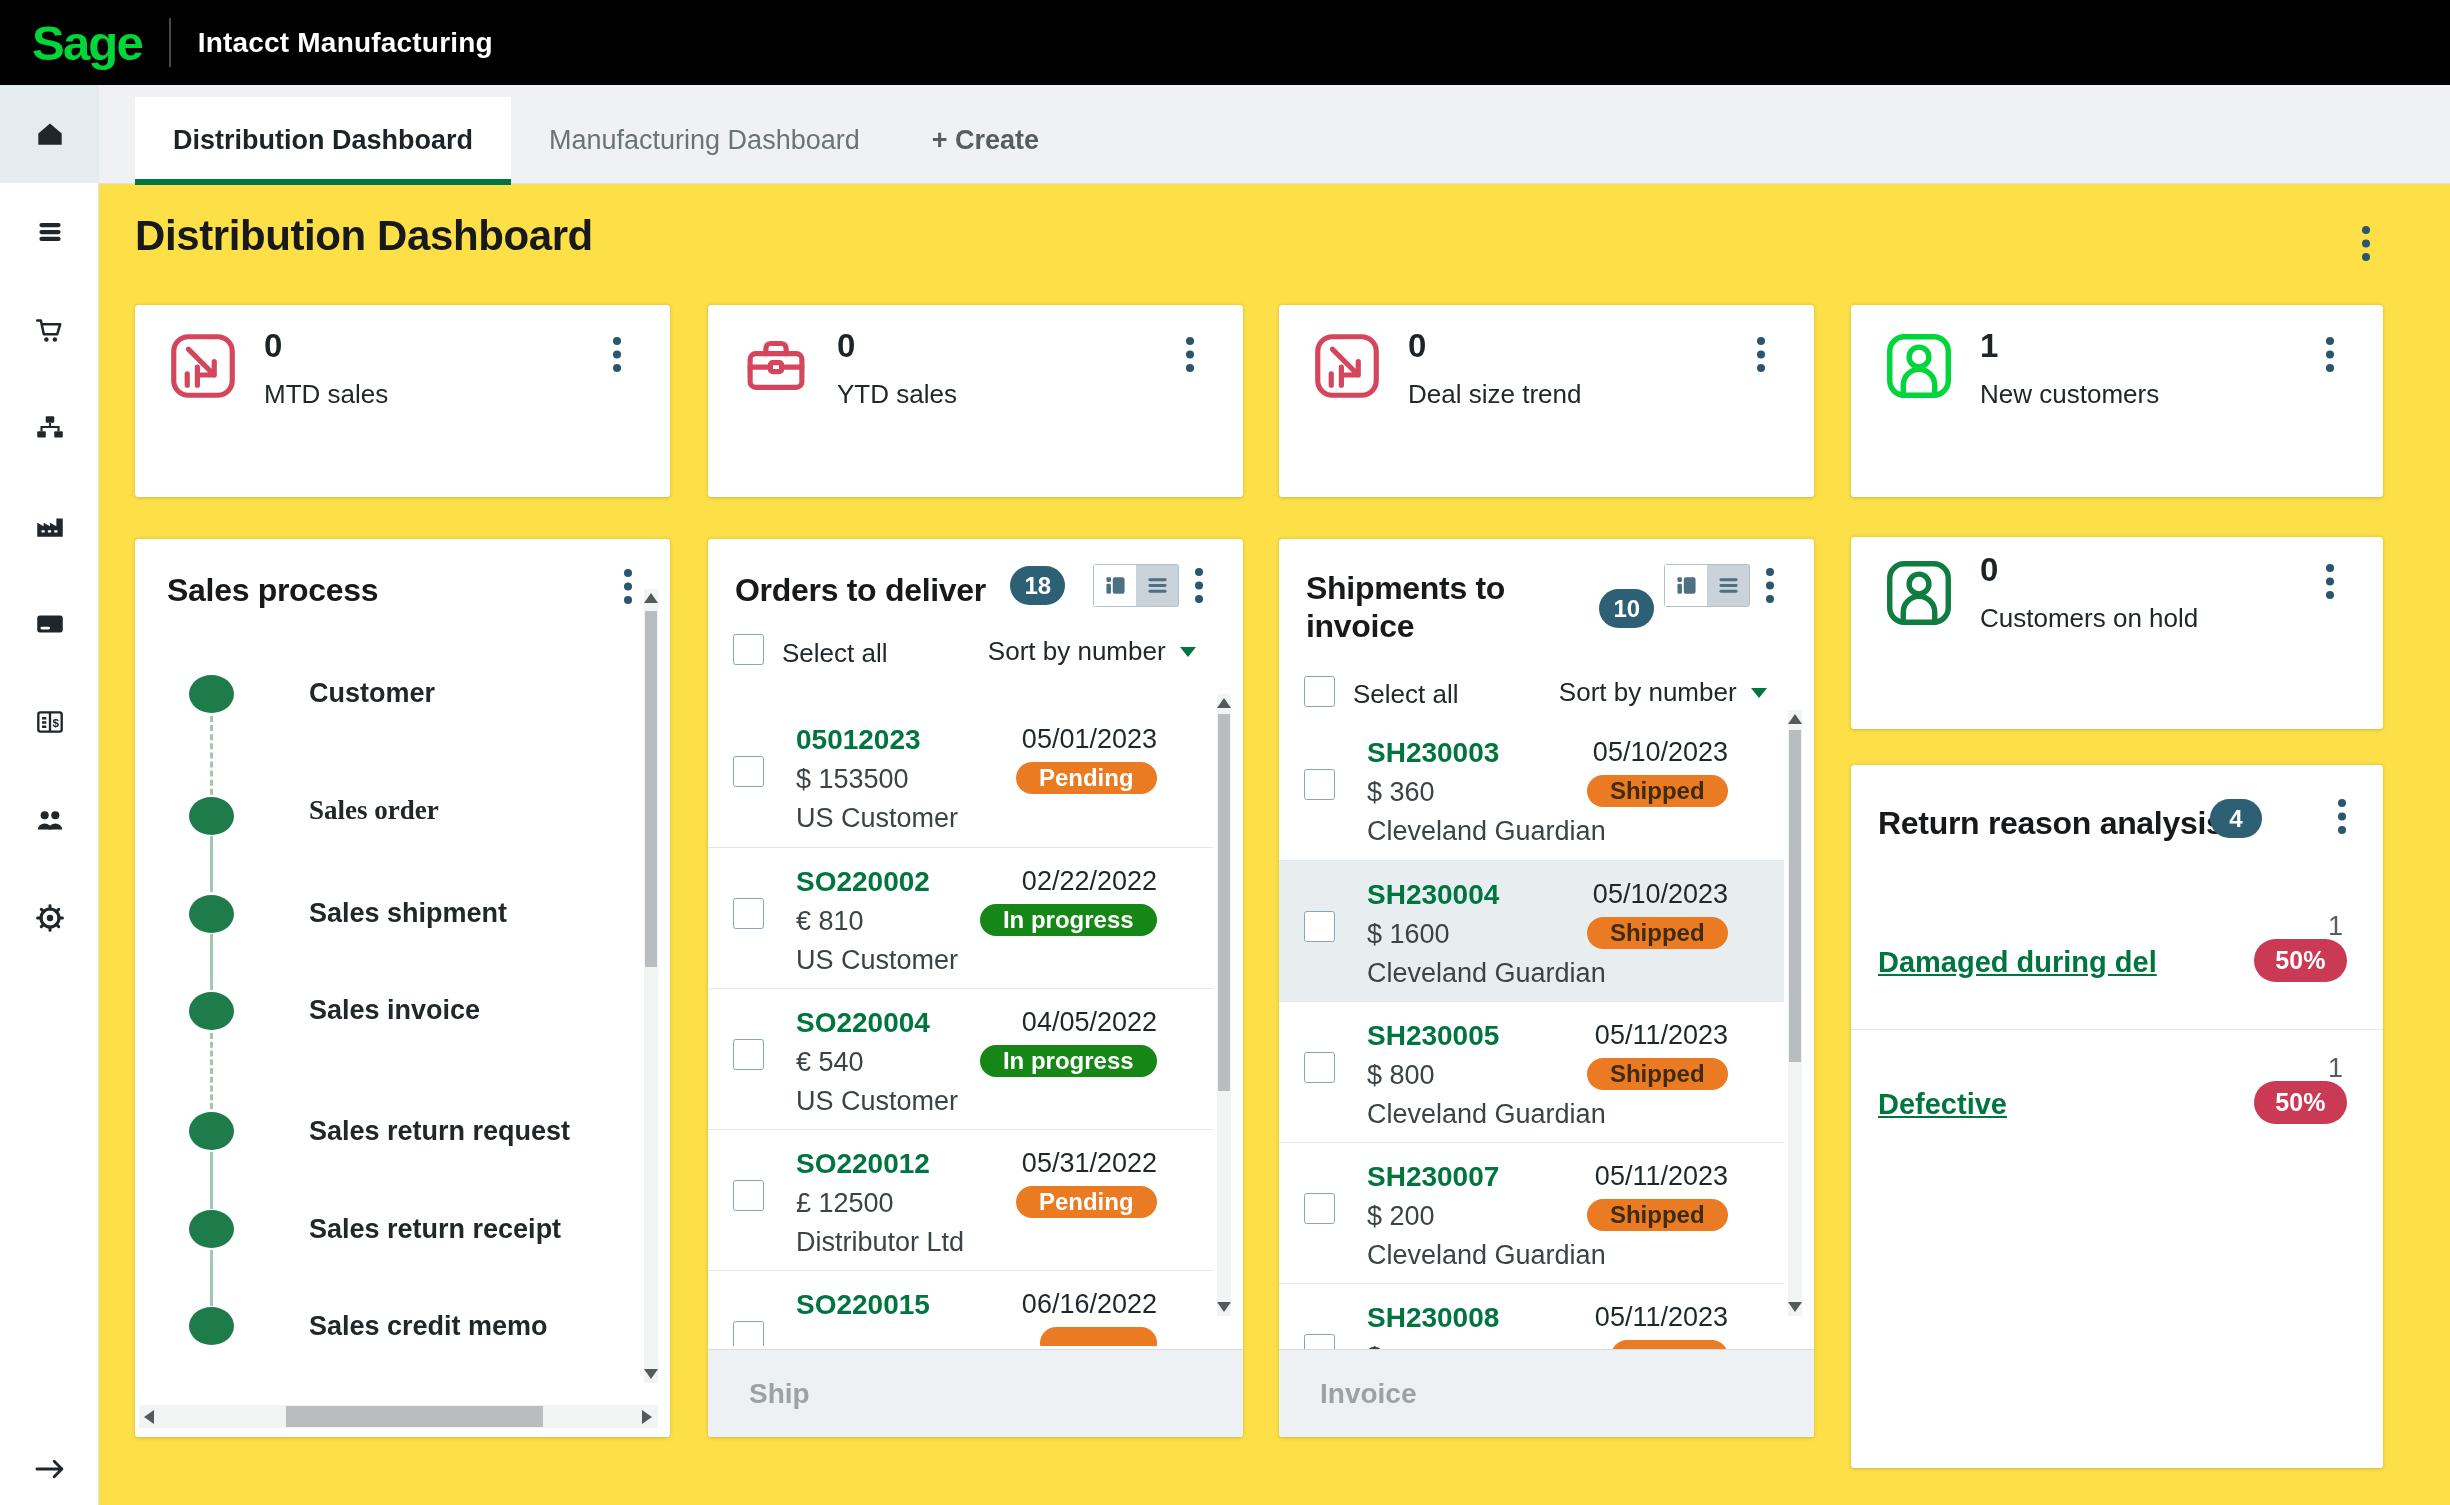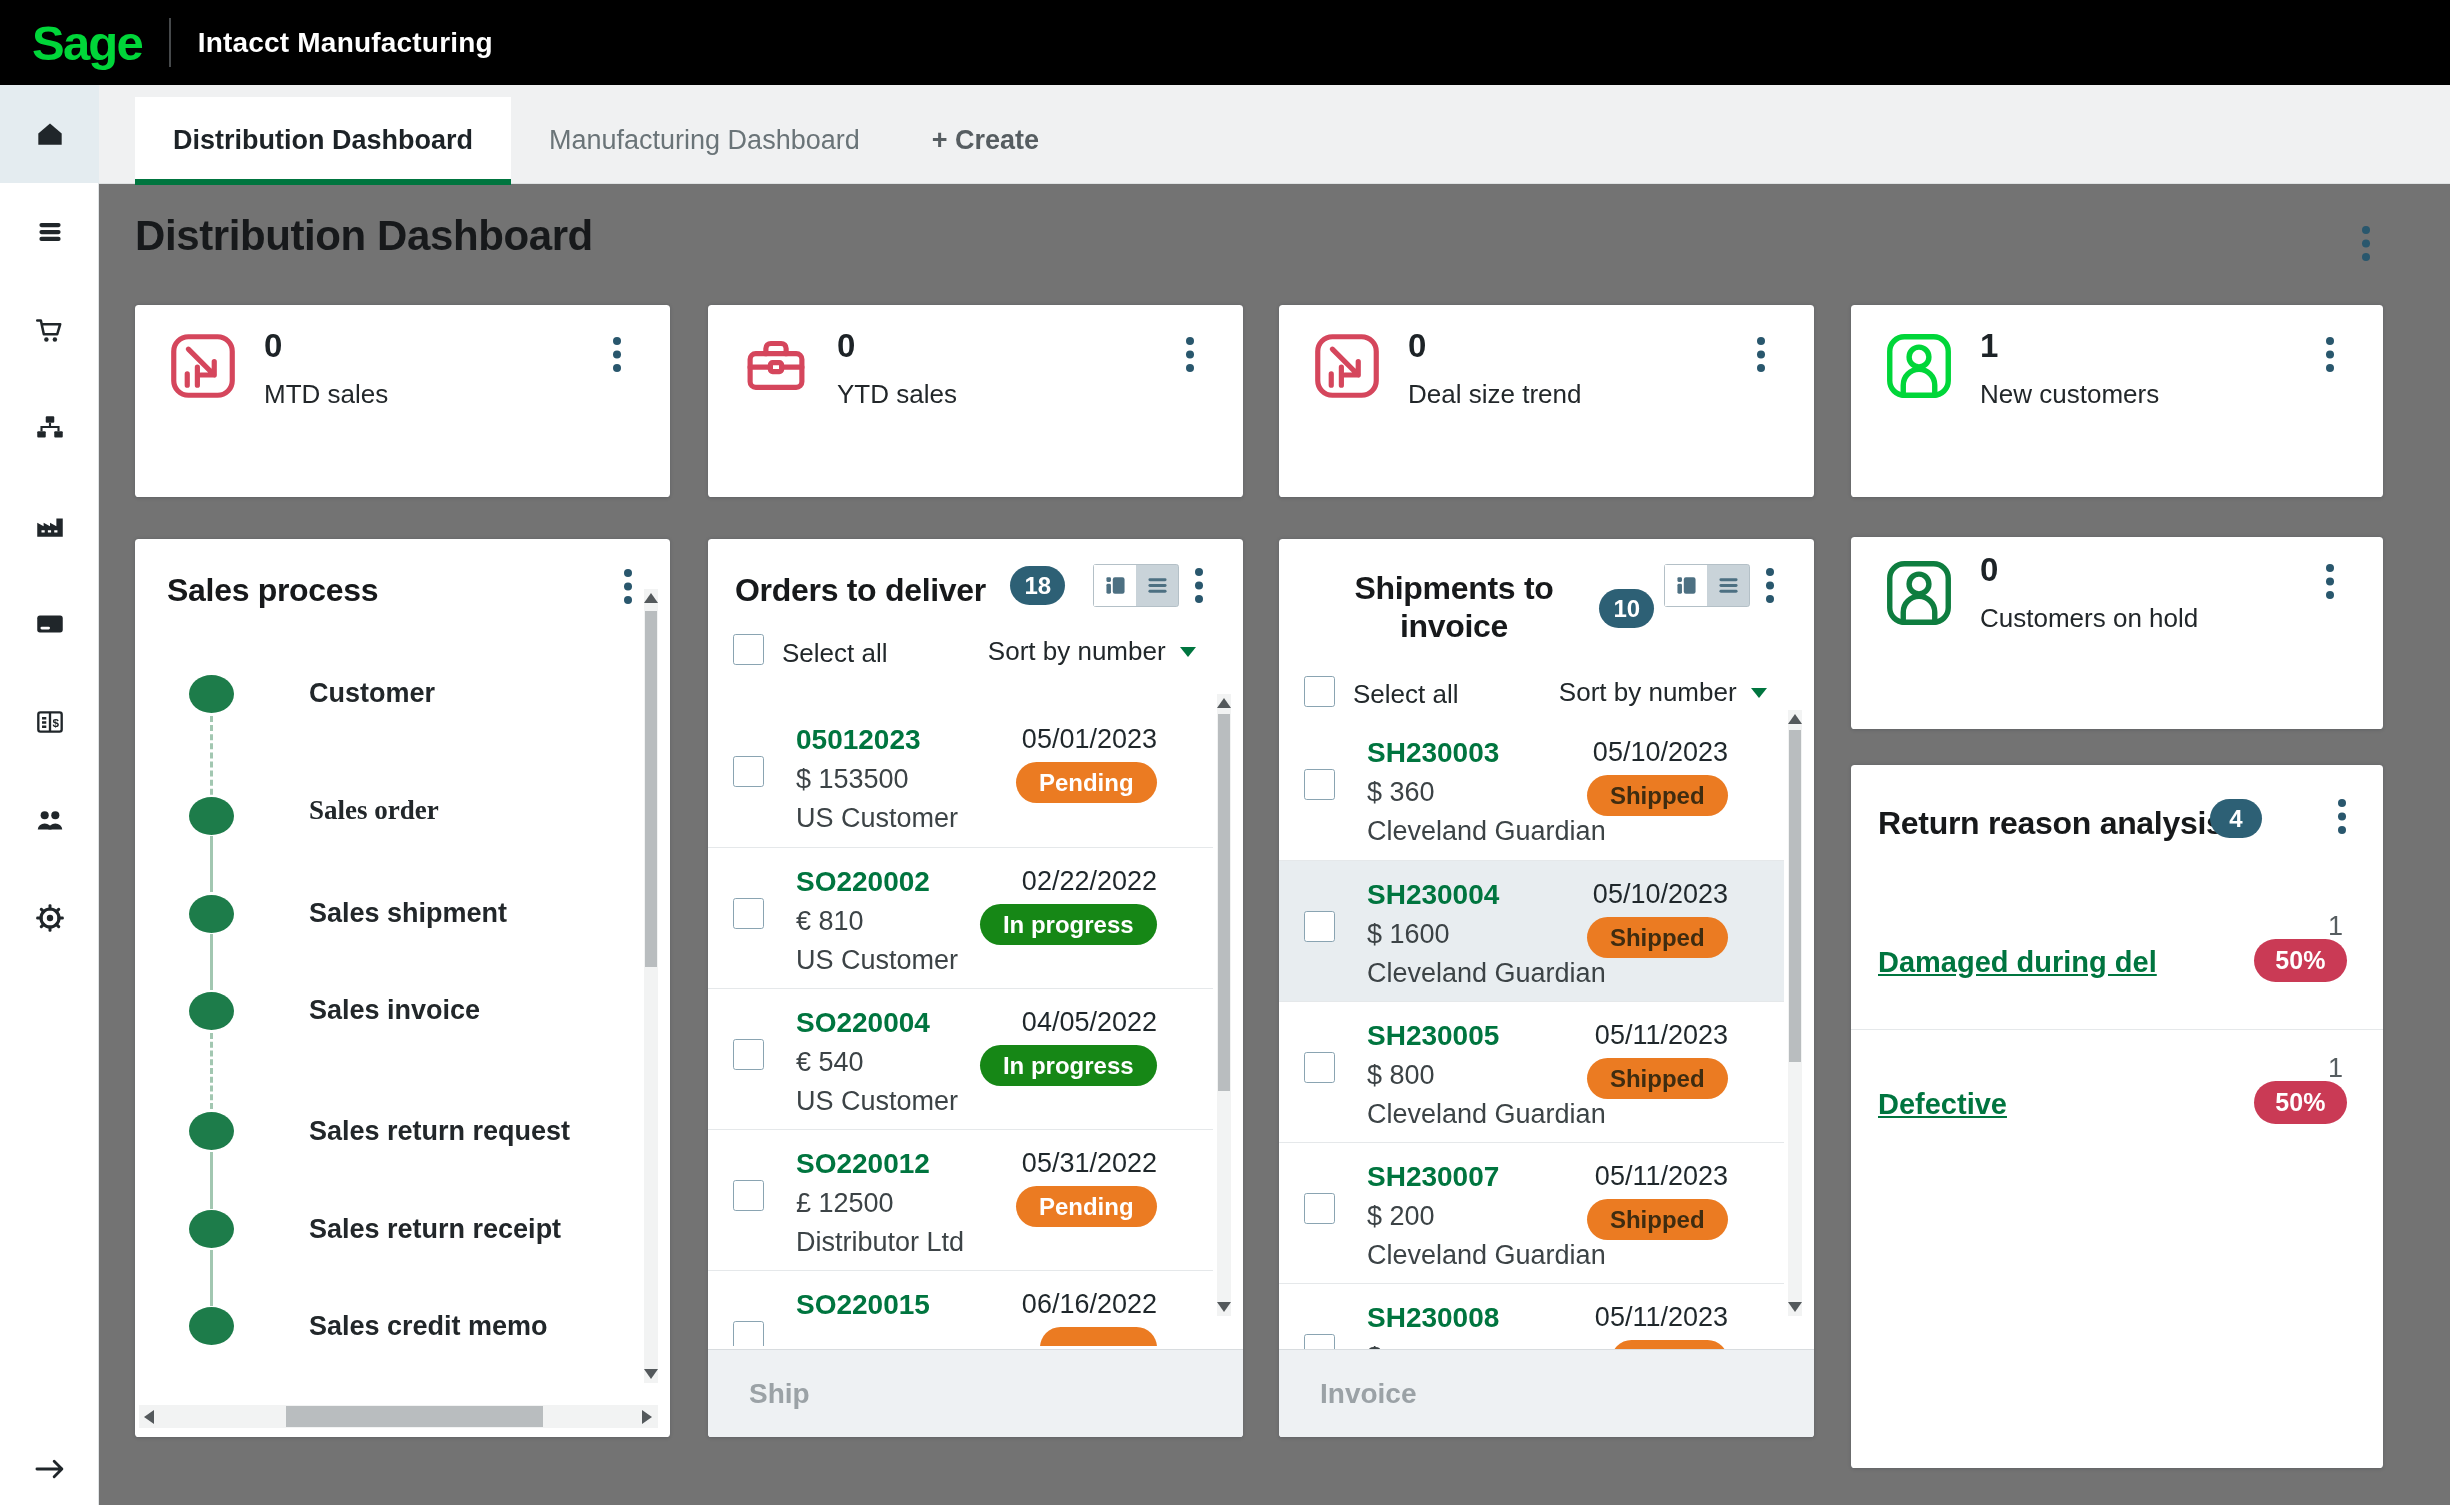--- a/index.html
+++ b/index.html
@@ -1,18 +1,18 @@
 <!DOCTYPE html>
 <html style="font-size:14.4px"><head>
 <meta charset="utf-8">
 <style>
   *{margin:0;padding:0;box-sizing:border-box;}
   html,body{background:#dfe3e6;}
   body{font-family:"Liberation Sans",sans-serif;}
-  .screen{position:relative;width:2450px;height:1506px;background:#737373;overflow:hidden;text-align:center;}
+  .screen{position:relative;width:2450px;height:1506px;background:#fde047;overflow:hidden;}
 
   
   .topbar{position:absolute;left:0;top:0;width:2450px;height:85px;background:#000;display:flex;align-items:center;color:#fff;z-index:30;}
   .logo{font-size:49px;font-weight:800;color:#00d639;margin-left:32px;letter-spacing:-1.8px;}
   .logo-divider{width:1.8px;height:49px;background:#46494b;margin:0 27px;}
   .app-title{font-size:28px;font-weight:700;letter-spacing:0.2px;}
   .topbar-right{margin-left:auto;display:flex;align-items:center;gap:43px;margin-right:38px;}
   .team{font-size:27px;font-weight:500;}
   .help{width:43px;height:43px;border-radius:50%;background:#fff;color:#000;font-size:27px;font-weight:800;display:flex;align-items:center;justify-content:center;cursor:pointer;}
   .avatar{width:50px;height:50px;background:#eceef0;border:1.8px dashed #c9ced2;display:flex;align-items:center;justify-content:center;cursor:pointer;}
@@ -52,21 +52,21 @@
   .caret-down{width:0;height:0;border-left:8px solid transparent;border-right:8px solid transparent;border-top:10.8px solid #00753f;}
   .list{position:absolute;left:0;width:505px;overflow:hidden;}
   .lrow{position:relative;width:505px;height:141px;border-top:0.9px solid #e5e8ea;}
   .lrow:first-child{border-top:none;}
   .lrow.highlight{background:#e8edf0;}
   .lrow .checkbox{left:25px;top:50px;}
   .row-link{position:absolute;left:88px;top:18px;font-size:28px;font-weight:700;color:#00753f;cursor:pointer;}
   .row-amount{position:absolute;left:88px;top:58px;font-size:27px;color:#3c4346;}
   .row-customer{position:absolute;left:88px;top:97px;font-size:27px;color:#3c4346;}
   .row-date{position:absolute;right:56px;top:18px;font-size:27px;color:#1f272b;}
-  .status-pill{position:absolute;right:56px;top:56px;height:41px;border-radius:20.7px;font-size:24px;font-weight:700;display:flex;align-items:center;justify-content:center;padding:0 23.4px;min-width:117px;}
+  .status-pill{position:absolute;right:56px;top:56px;height:32px;border-radius:20.7px;font-size:24px;font-weight:700;display:flex;align-items:center;justify-content:center;padding:0 23.4px;min-width:117px;}
   .card-footer{position:absolute;left:0;right:0;bottom:0;height:88px;background:#eef1f3;border-top:0.9px solid #d8dcdf;border-radius:0 0 3.6px 3.6px;display:flex;align-items:center;padding-left:41px;font-size:28px;font-weight:700;color:#9ba2a6;cursor:default;}
 
   
   .vscroll{position:absolute;width:14.4px;background:#f2f3f3;}
   .vthumb{position:absolute;left:0.9px;width:12.6px;background:#b9bdbf;}
   .hscroll{position:absolute;height:23.4px;background:#f2f3f3;}
   .hthumb{position:absolute;top:0.9px;height:21.6px;background:#b9bdbf;}
   .tri-up{width:0;height:0;border-left:7.2px solid transparent;border-right:7.2px solid transparent;border-bottom:10px solid #54595c;position:absolute;left:0;top:3.6px;}
   .tri-down{width:0;height:0;border-left:7.2px solid transparent;border-right:7.2px solid transparent;border-top:10px solid #54595c;position:absolute;left:0;bottom:3.6px;}
   .tri-left{width:0;height:0;border-top:7.2px solid transparent;border-bottom:7.2px solid transparent;border-right:10px solid #54595c;position:absolute;left:5.4px;top:4.5px;}

